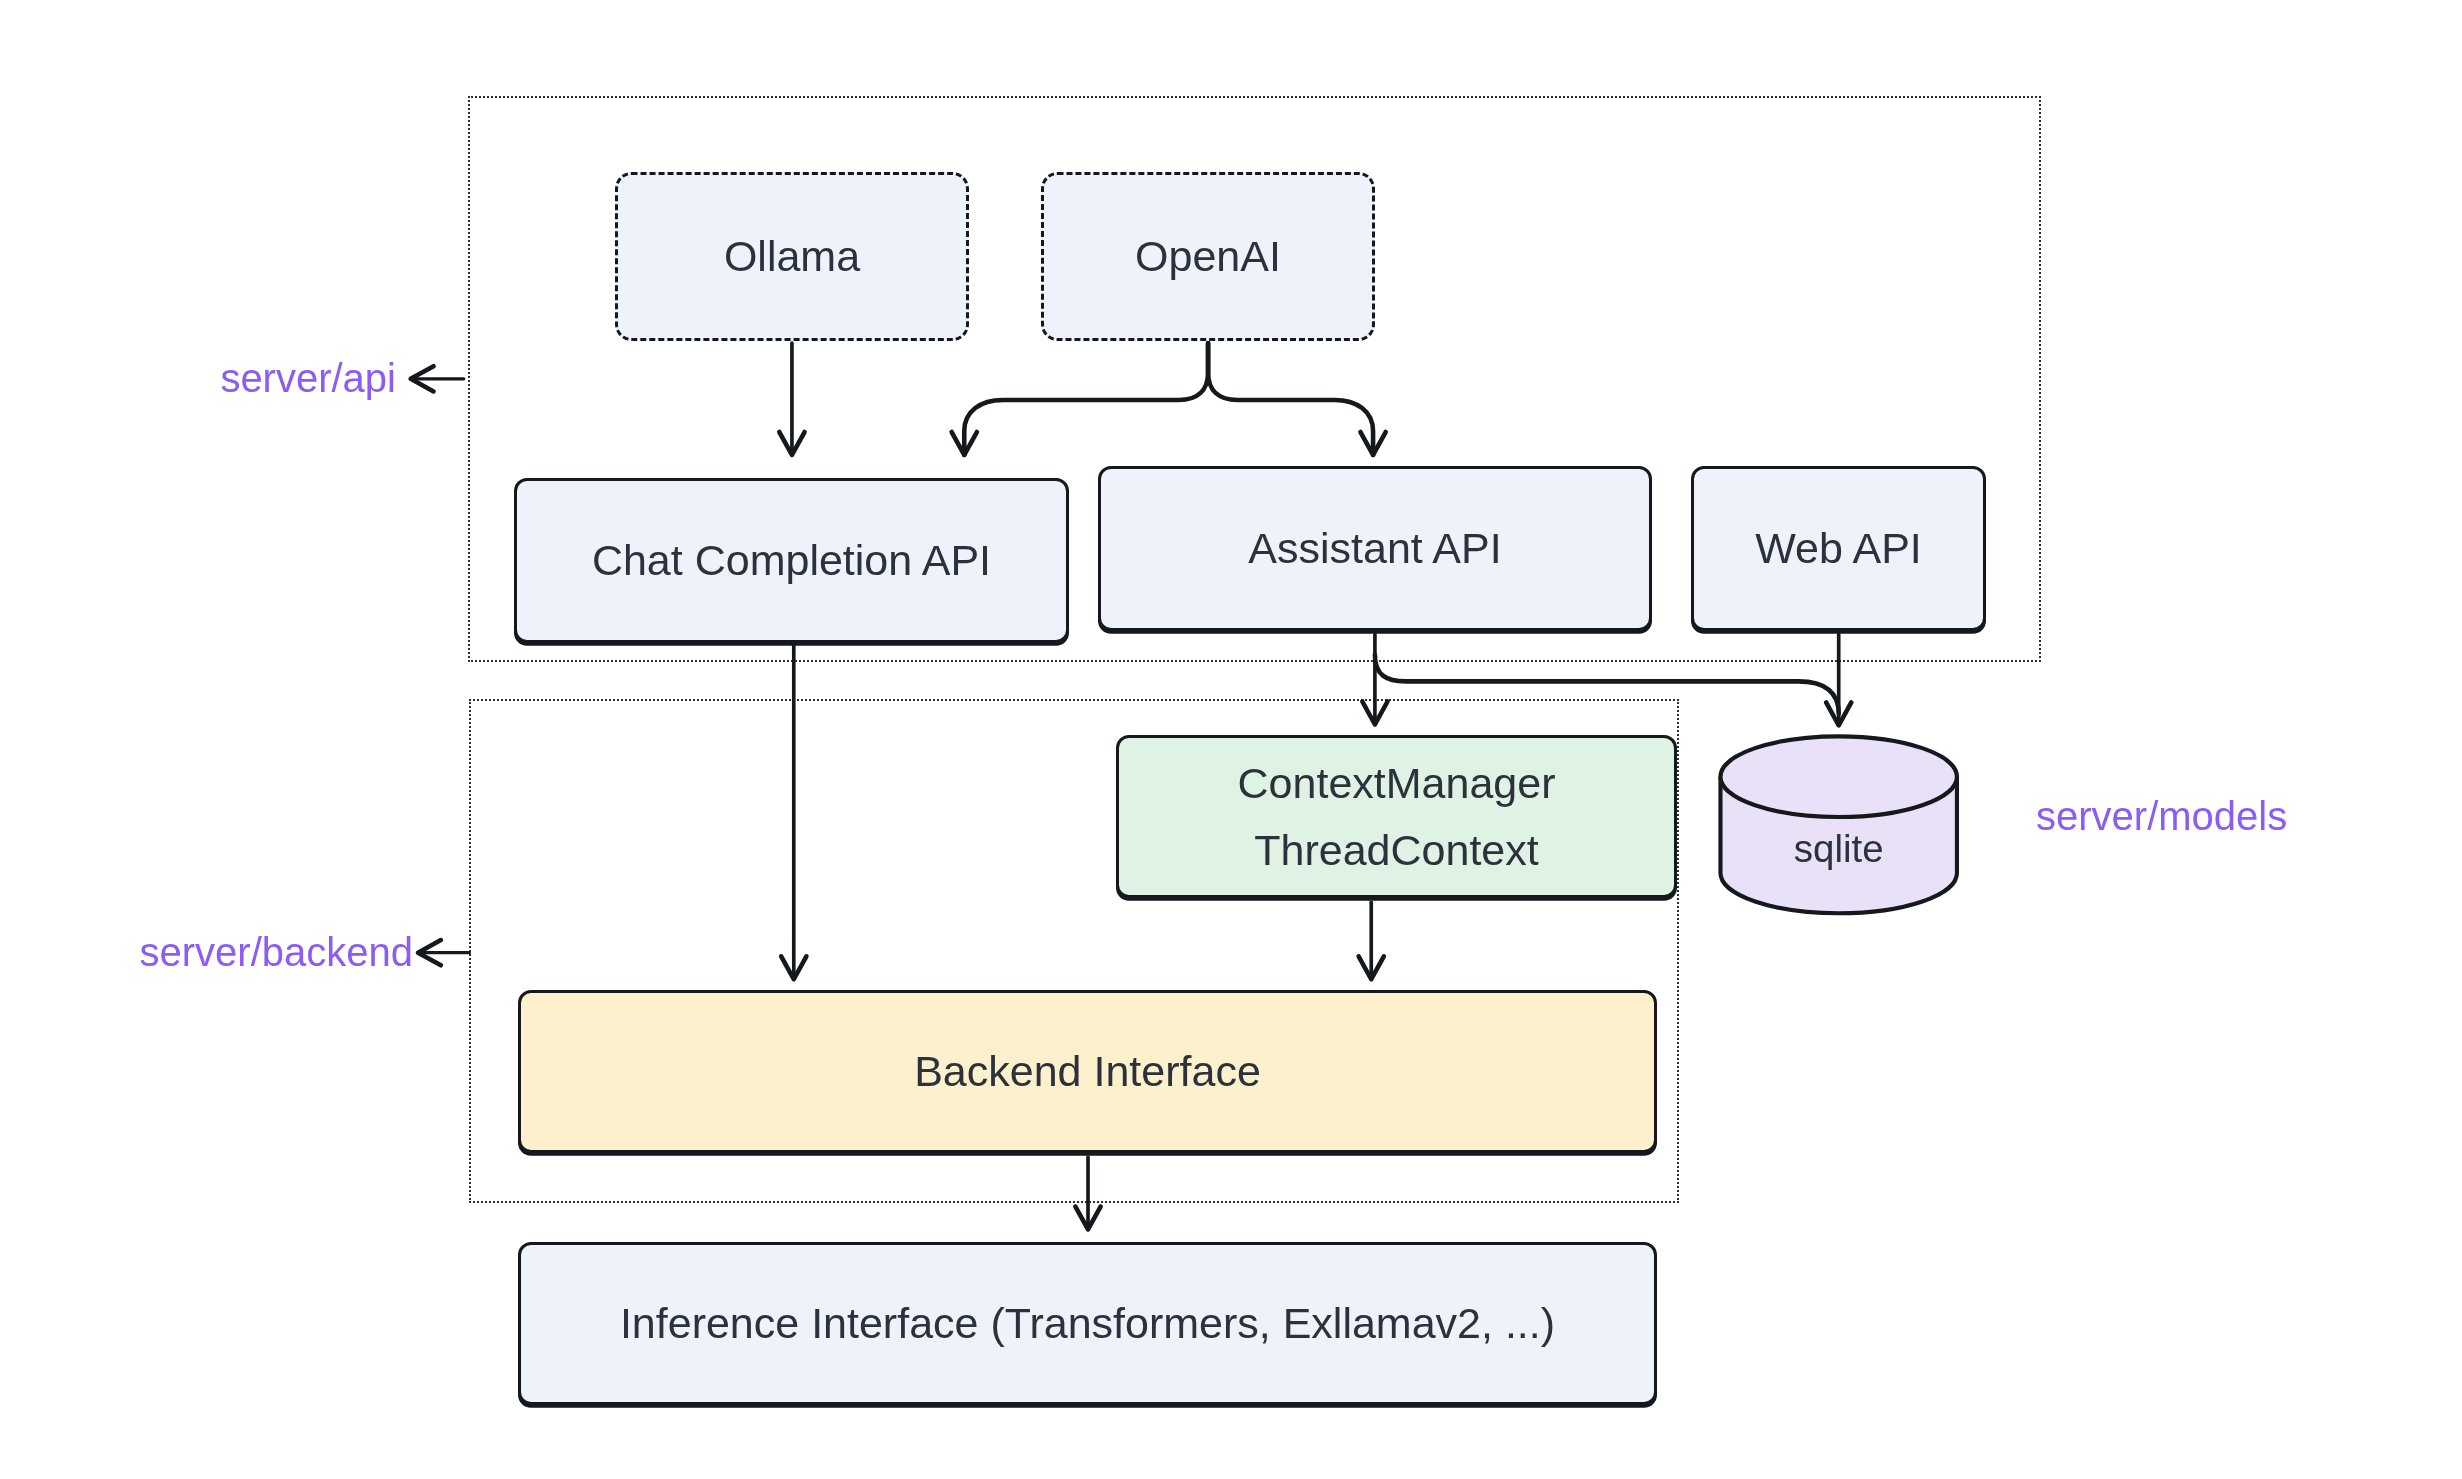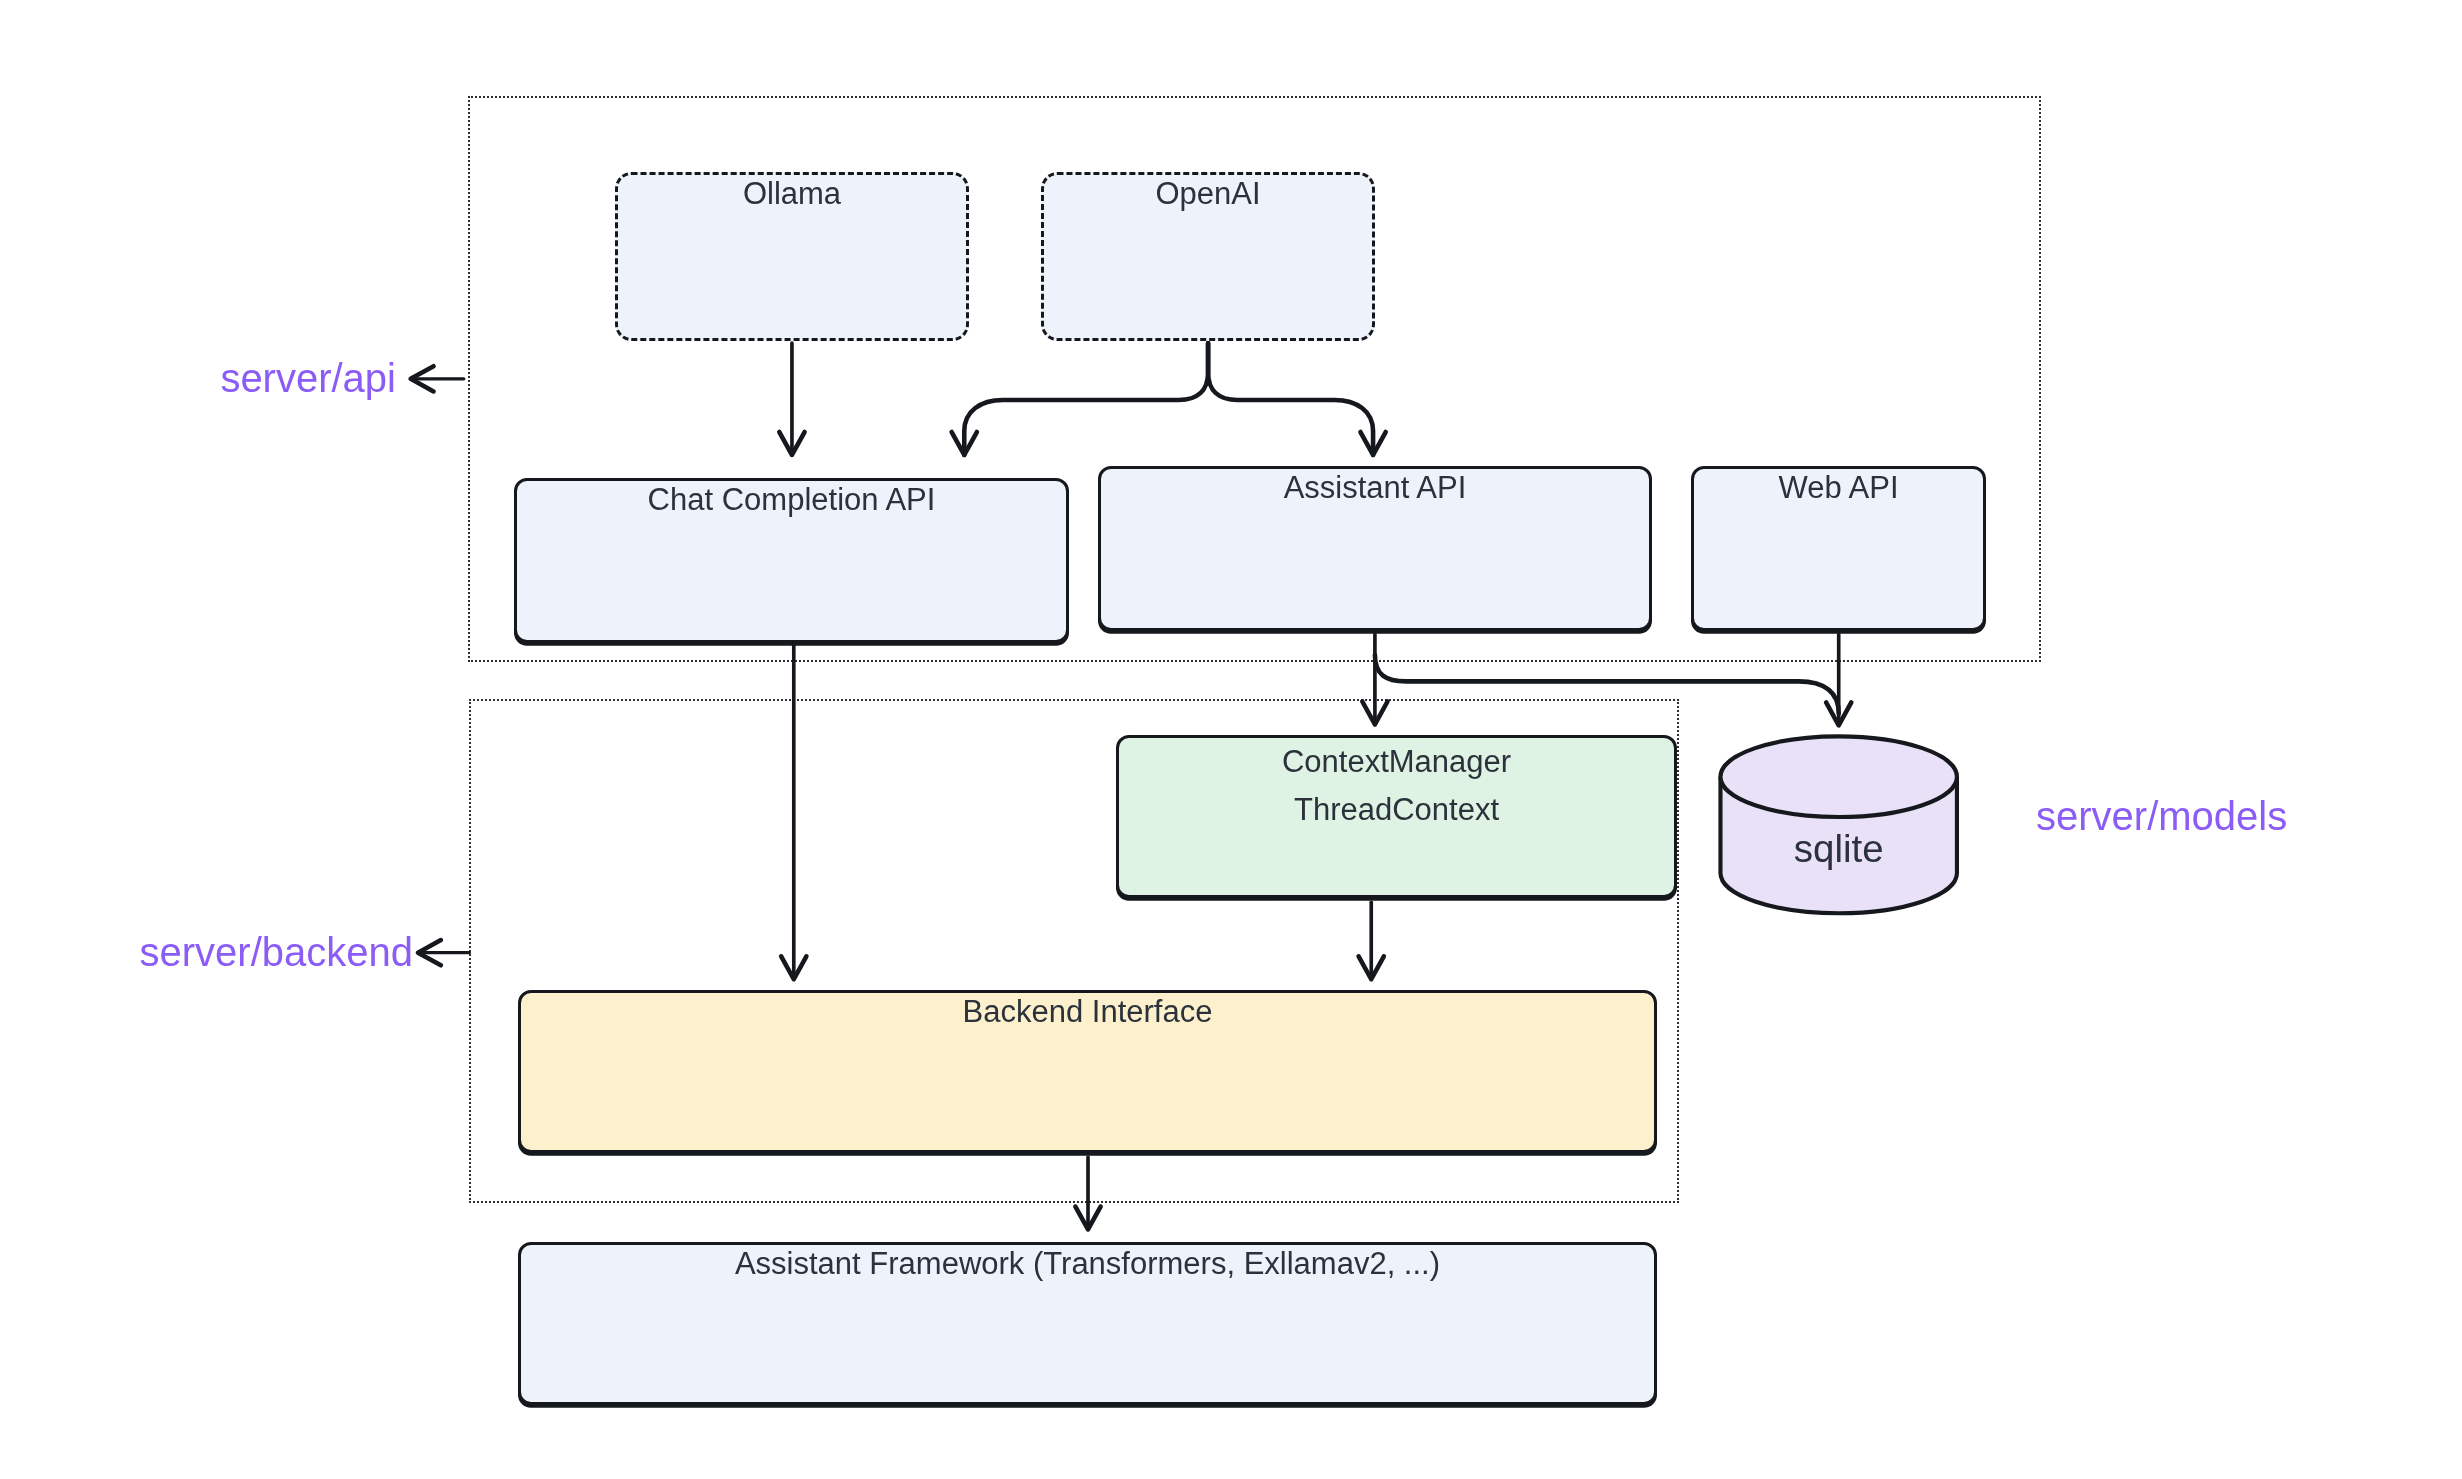--- a/index.html
+++ b/index.html
@@ -19,27 +19,27 @@
   .dotted-container {
     position: absolute;
     border: 2.8px dotted #2e2e2e;
     background: transparent;
   }
   .node {
     position: absolute;
     display: flex;
     flex-direction: column;
     align-items: center;
-    justify-content: flex-start;
+    justify-content: center;
     text-align: center;
     background: #eef2fb;
     border: 3.7px solid #15181c;
     border-radius: 13px;
     box-shadow: 0 2.8px 0 0 #15181c;
-    font-size: 31px;
+    font-size: 43px;
     line-height: 1.25;
     color: #2b323b;
     box-sizing: border-box;
   }
   .node.dashed {
     border-style: dashed;
     border-radius: 16.5px;
     box-shadow: none;
   }
   .node.green  { background: #def3e3; margin-left: 25px; }
@@ -149,21 +149,21 @@
   <div class="node green two-line" style="left:1091px; top:735px; width:561px; height:163px;">
     <span>ContextManager</span>
     <span>ThreadContext</span>
   </div>
 
   <div class="node yellow" style="left:518px; top:990px; width:1139px; height:163px;">
     <span>Backend Interface</span>
   </div>
 
   <div class="node" style="left:518px; top:1242px; width:1139px; height:163px;">
-    <span>Assistant Framework (Transformers, Exllamav2, ...)</span>
+    <span>Inference Interface (Transformers, Exllamav2, ...)</span>
   </div>
 
   <div class="side-label right-align" style="left:147px; top:356px; width:249px;">server/api</div>
 
   <div class="side-label right-align" style="left:78px; top:930px; width:335px;">server/backend</div>
 
   <div class="side-label" style="left:2036px; top:794px;">server/models</div>
 
 </div>
 

